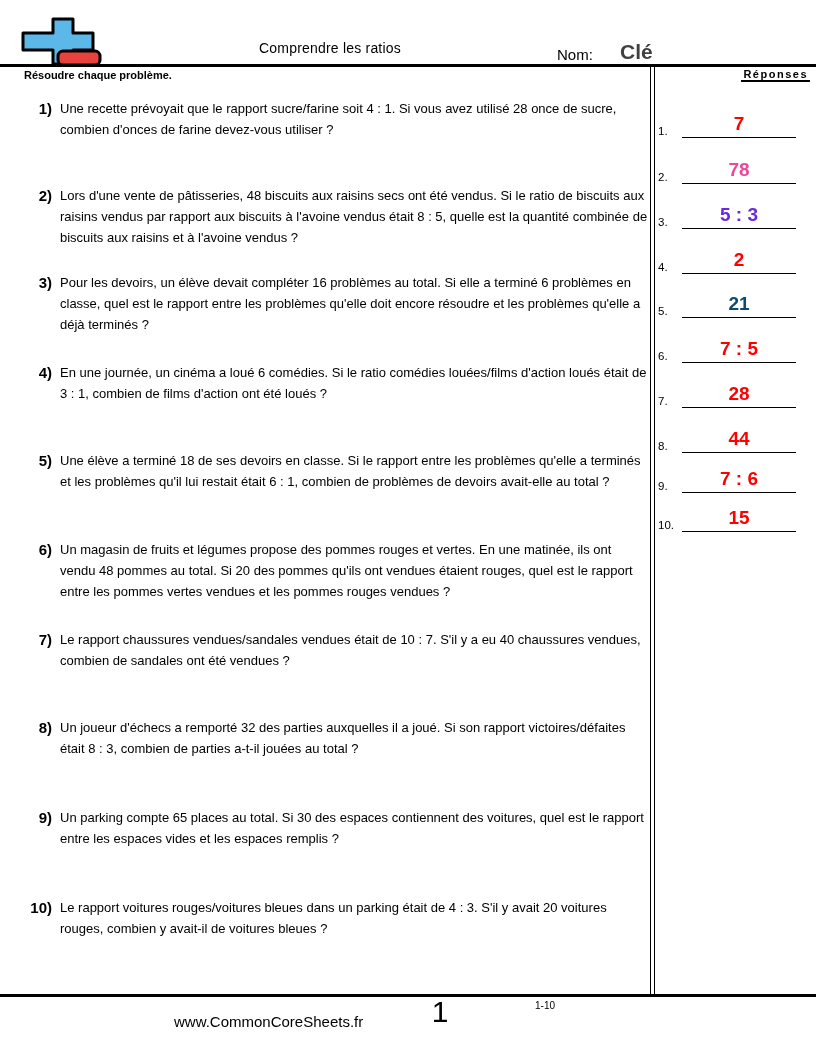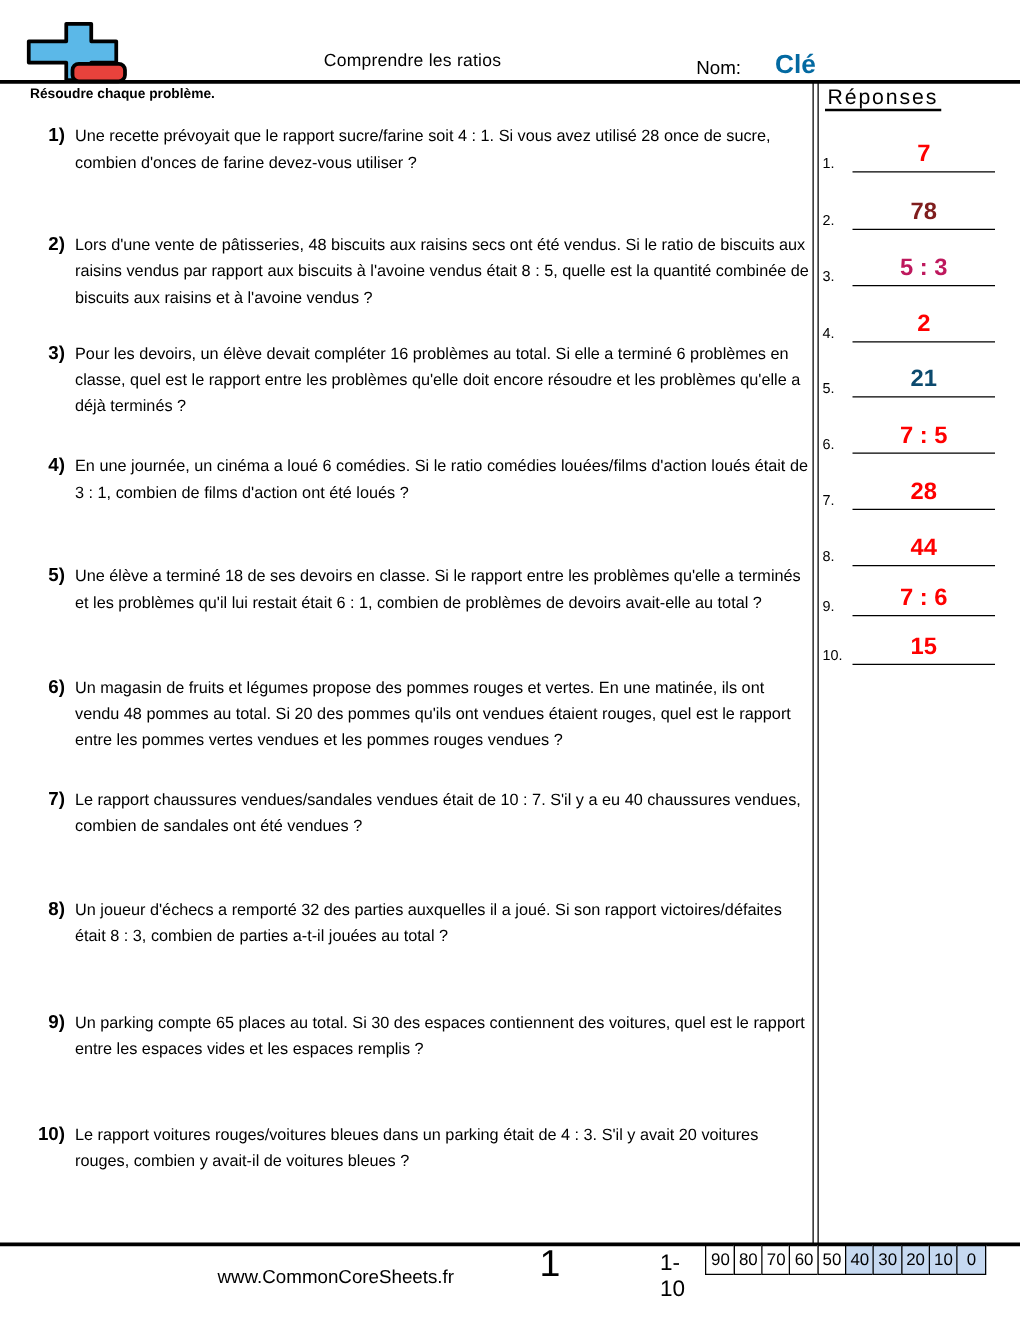--- a/index.html
+++ b/index.html
@@ -12,22 +12,22 @@
   .title { position:absolute; left:0; right:156px; top:40px; text-align:center;
            font-size:14px; letter-spacing:.2px; }
   .nom { position:absolute; left:557px; top:46px; font-size:15px; }
   .key { position:absolute; left:620px; top:40px; font-size:21px; font-weight:bold; }
   .hline-top { position:absolute; left:0; top:64px; width:816px; height:3px; background:#000; }
   .instructions { position:absolute; left:24px; top:69px; font-size:11px; font-weight:bold; }
 
   
   .vdivider { position:absolute; left:650px; top:64px; width:5px; height:932px;
               border-left:1.7px solid #000; border-right:1.7px solid #000; }
-  .answers-title { position:absolute; left:660px; top:68px; width:150px; text-align:left;
-                   font-size:17px; font-weight:normal; letter-spacing:1.5px; }
+  .answers-title { position:absolute; left:660px; top:68px; width:150px; text-align:right;
+                   font-size:11px; font-weight:bold; letter-spacing:1.5px; }
   .answers-title span { border-bottom:2px solid #000; padding:0 2px; }
   .ans-row { position:absolute; left:656px; width:146px; height:29px; }
   .ans-num { position:absolute; left:2px; bottom:1px; font-size:11.5px; }
   .ans-line { position:absolute; left:26px; bottom:0; width:114px; height:29px;
               border-bottom:1.7px solid #000; text-align:center; }
   .ans-val { font-size:19px; font-weight:bold; line-height:29px; }
 
   
   .problem { position:absolute; left:28px; width:620px; }
   .pnum { position:absolute; left:0; top:0; width:24px; text-align:right;
@@ -35,57 +35,57 @@
   .ptext { margin-left:32px; width:588px; font-size:13px; line-height:21px; }
 
   
   .hline-bottom { position:absolute; left:0; top:994px; width:816px; height:3px; background:#000; }
   .badge { position:absolute; left:28px; top:993px; background:#000; border-radius:8px; padding:4px; }
   .badge-inner { background:#fff; border-radius:16px; padding:3px 12px 4px;
                  font-size:17.5px; font-weight:bold; white-space:nowrap; }
   .website { position:absolute; left:174px; top:1013px; font-size:15px; }
   .pageno { position:absolute; left:400px; top:995px; width:80px; text-align:center; font-size:30px; }
   .score { position:absolute; left:528px; top:996px; display:flex; align-items:flex-start; }
-  .score-label { width:34px; text-align:left; font-size:18px; padding-top:4px; margin-right:4px; }
+  .score-label { width:34px; text-align:center; font-size:10px; padding-top:4px; margin-right:4px; }
   .cells { display:flex; }
   .cell { width:24px; height:24px; border:1.7px solid #000; margin-left:-1.7px;
           font-size:13.5px; text-align:center; line-height:21px; background:#fff; }
 </style>
 </head>
 <body>
 
 <div class="page">
 
   <svg class="logo" width="92" height="56" viewBox="0 0 92 56">
     <path id="logo-plus" d="M33,5 h20 v14 h20 v17 h-20 v14 h-20 v-14 h-30 v-17 h30 z" fill="#5bb8e8" stroke="#000" stroke-width="3" stroke-linejoin="round"></path>
     <rect id="logo-minus" x="38" y="37" width="42" height="14" rx="5" fill="#e8423c" stroke="#000" stroke-width="3"></rect>
   </svg>
 
   <div class="title">Comprendre les ratios</div>
   <div class="nom">Nom:</div>
-  <div class="key" style="color: #0369a1;">Clé</div>
+  <div class="key" style="color: #404040;">Clé</div>
   <div class="hline-top"></div>
   <div class="instructions">Résoudre chaque problème.</div>
 
   <div class="vdivider"></div>
   <div class="answers-title">
     <span>Réponses</span>
   </div>
 
   <div class="ans-row" style="top:109px">
     <span class="ans-num">1.</span>
     <div class="ans-line"><span class="ans-val" style="color: rgb(254, 0, 0);">7</span></div>
   </div>
   <div class="ans-row" style="top:155px">
     <span class="ans-num">2.</span>
-    <div class="ans-line"><span class="ans-val" style="color: #7f1d1d;">78</span></div>
+    <div class="ans-line"><span class="ans-val" style="color: #ec4899;">78</span></div>
   </div>
   <div class="ans-row" style="top:200px">
     <span class="ans-num">3.</span>
-    <div class="ans-line"><span class="ans-val" style="color: #be185d;">5 : 3</span></div>
+    <div class="ans-line"><span class="ans-val" style="color: #6d28d9;">5 : 3</span></div>
   </div>
   <div class="ans-row" style="top:245px">
     <span class="ans-num">4.</span>
     <div class="ans-line"><span class="ans-val" style="color: rgb(254, 0, 0);">2</span></div>
   </div>
   <div class="ans-row" style="top:289px">
     <span class="ans-num">5.</span>
     <div class="ans-line"><span class="ans-val" style="color: #0c4a6e;">21</span></div>
   </div>
   <div class="ans-row" style="top:334px">
@@ -149,27 +149,15 @@
     <span class="pnum">10)</span>
     <div class="ptext">Le rapport voitures rouges/voitures bleues dans un parking était de 4 : 3. S'il y avait 20 voitures rouges, combien y avait-il de voitures bleues ?</div>
   </div>
 
   <div class="hline-bottom"></div>
   <div class="website">www.CommonCoreSheets.fr</div>
   <div class="pageno">1</div>
 
   <div class="score">
     <div class="score-label">1-10</div>
-    <div class="cells">
-      <div class="cell">90</div>
-      <div class="cell">80</div>
-      <div class="cell">70</div>
-      <div class="cell">60</div>
-      <div class="cell">50</div>
-      <div class="cell hl" style="background: rgb(198, 217, 241);">40</div>
-      <div class="cell hl" style="background: rgb(198, 217, 241);">30</div>
-      <div class="cell hl" style="background: rgb(198, 217, 241);">20</div>
-      <div class="cell hl" style="background: rgb(198, 217, 241);">10</div>
-      <div class="cell hl" style="background: rgb(198, 217, 241);">0</div>
-    </div>
   </div>
 
 </div>
 
 </body></html>

